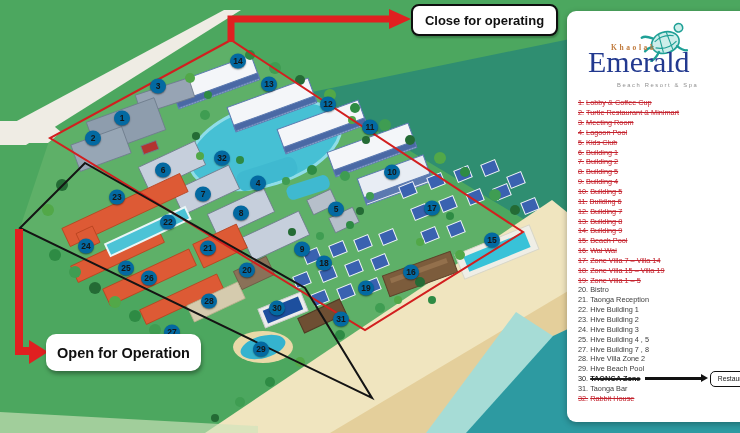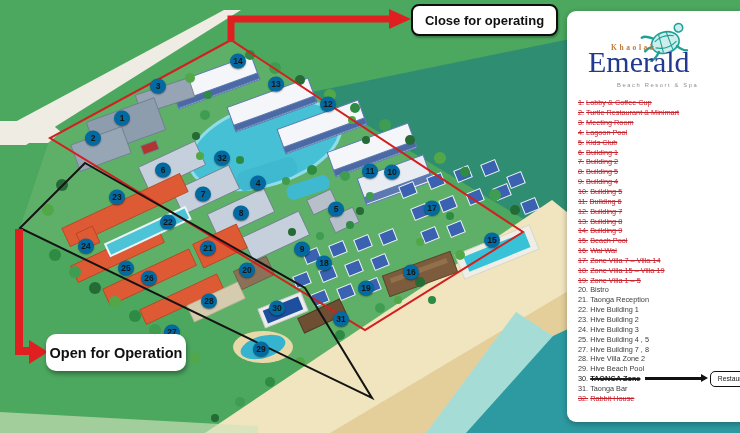--- a/index.html
+++ b/index.html
@@ -13,21 +13,21 @@
   .marker{position:absolute;width:16px;height:15px;border-radius:50%;
     background:#0369a1;color:#161616;font-size:8.5px;font-weight:bold;
     line-height:15px;text-align:center;transform:translate(-50%,-50%);
     box-shadow:0 1px 1.5px rgba(0,0,0,.45);z-index:5;}
 
   
   .callout{position:absolute;background:#fff;color:#101010;font-weight:bold;
     display:flex;align-items:center;justify-content:center;z-index:6;}
   .close-box{left:411px;top:4px;width:143px;height:28px;border:2.4px solid #0e0e0e;
     border-radius:8px;font-size:13px;box-shadow:1px 2px 2px rgba(0,0,0,.25);}
-  .open-box{left:46px;top:334px;width:140px;height:37px;border-radius:10px;
+  .open-box{left:46px;top:334px;width:155px;height:37px;border-radius:10px;
     font-size:14.5px;box-shadow:1px 3px 4px rgba(0,0,0,.35);}
 
   
   .panel{position:absolute;left:567px;top:11px;width:196px;height:411px;
     background:#ffffff;border-radius:9px;z-index:4;
     box-shadow:0 2px 6px rgba(0,0,0,.3);}
   .logo{position:relative;height:86px;}
   .brand-top{position:absolute;left:44px;top:32px;font-size:7.5px;letter-spacing:2.6px;
     color:#c07a3c;font-weight:bold;font-family:"Liberation Serif",serif;}
   .brand-main{position:absolute;left:21px;top:34px;font-size:30px;color:#22398f;
@@ -236,23 +236,23 @@
       <div class="marker" style="left: 122px; top: 118px;">1</div>
       <div class="marker" style="left: 93px; top: 138px;">2</div>
       <div class="marker" style="left: 158px; top: 86px;">3</div>
       <div class="marker" style="left: 258px; top: 183px;">4</div>
       <div class="marker" style="left: 336px; top: 209px;">5</div>
       <div class="marker" style="left: 163px; top: 170px;">6</div>
       <div class="marker" style="left: 203px; top: 194px;">7</div>
       <div class="marker" style="left: 241px; top: 213px;">8</div>
       <div class="marker" style="left: 302px; top: 249px;">9</div>
       <div class="marker" style="left: 392px; top: 172px;">10</div>
-      <div class="marker" style="left: 370px; top: 127px; margin-top: 44px;">11</div>
+      <div class="marker" style="left: 370px; top: 127px;">11</div>
       <div class="marker" style="left: 328px; top: 104px;">12</div>
-      <div class="marker" style="left: 276px; top: 84px;">13</div>
+      <div class="marker" style="left: 269px; top: 84px;">13</div>
       <div class="marker" style="left: 238px; top: 61px;">14</div>
       <div class="marker" style="left: 492px; top: 240px;">15</div>
       <div class="marker" style="left: 411px; top: 272px;">16</div>
       <div class="marker" style="left: 432px; top: 208px;">17</div>
       <div class="marker" style="left: 324px; top: 263px;">18</div>
       <div class="marker" style="left: 366px; top: 288px;">19</div>
       <div class="marker" style="left: 247px; top: 270px;">20</div>
       <div class="marker" style="left: 208px; top: 248px;">21</div>
       <div class="marker" style="left: 168px; top: 222px;">22</div>
       <div class="marker" style="left: 117px; top: 197px;">23</div>

